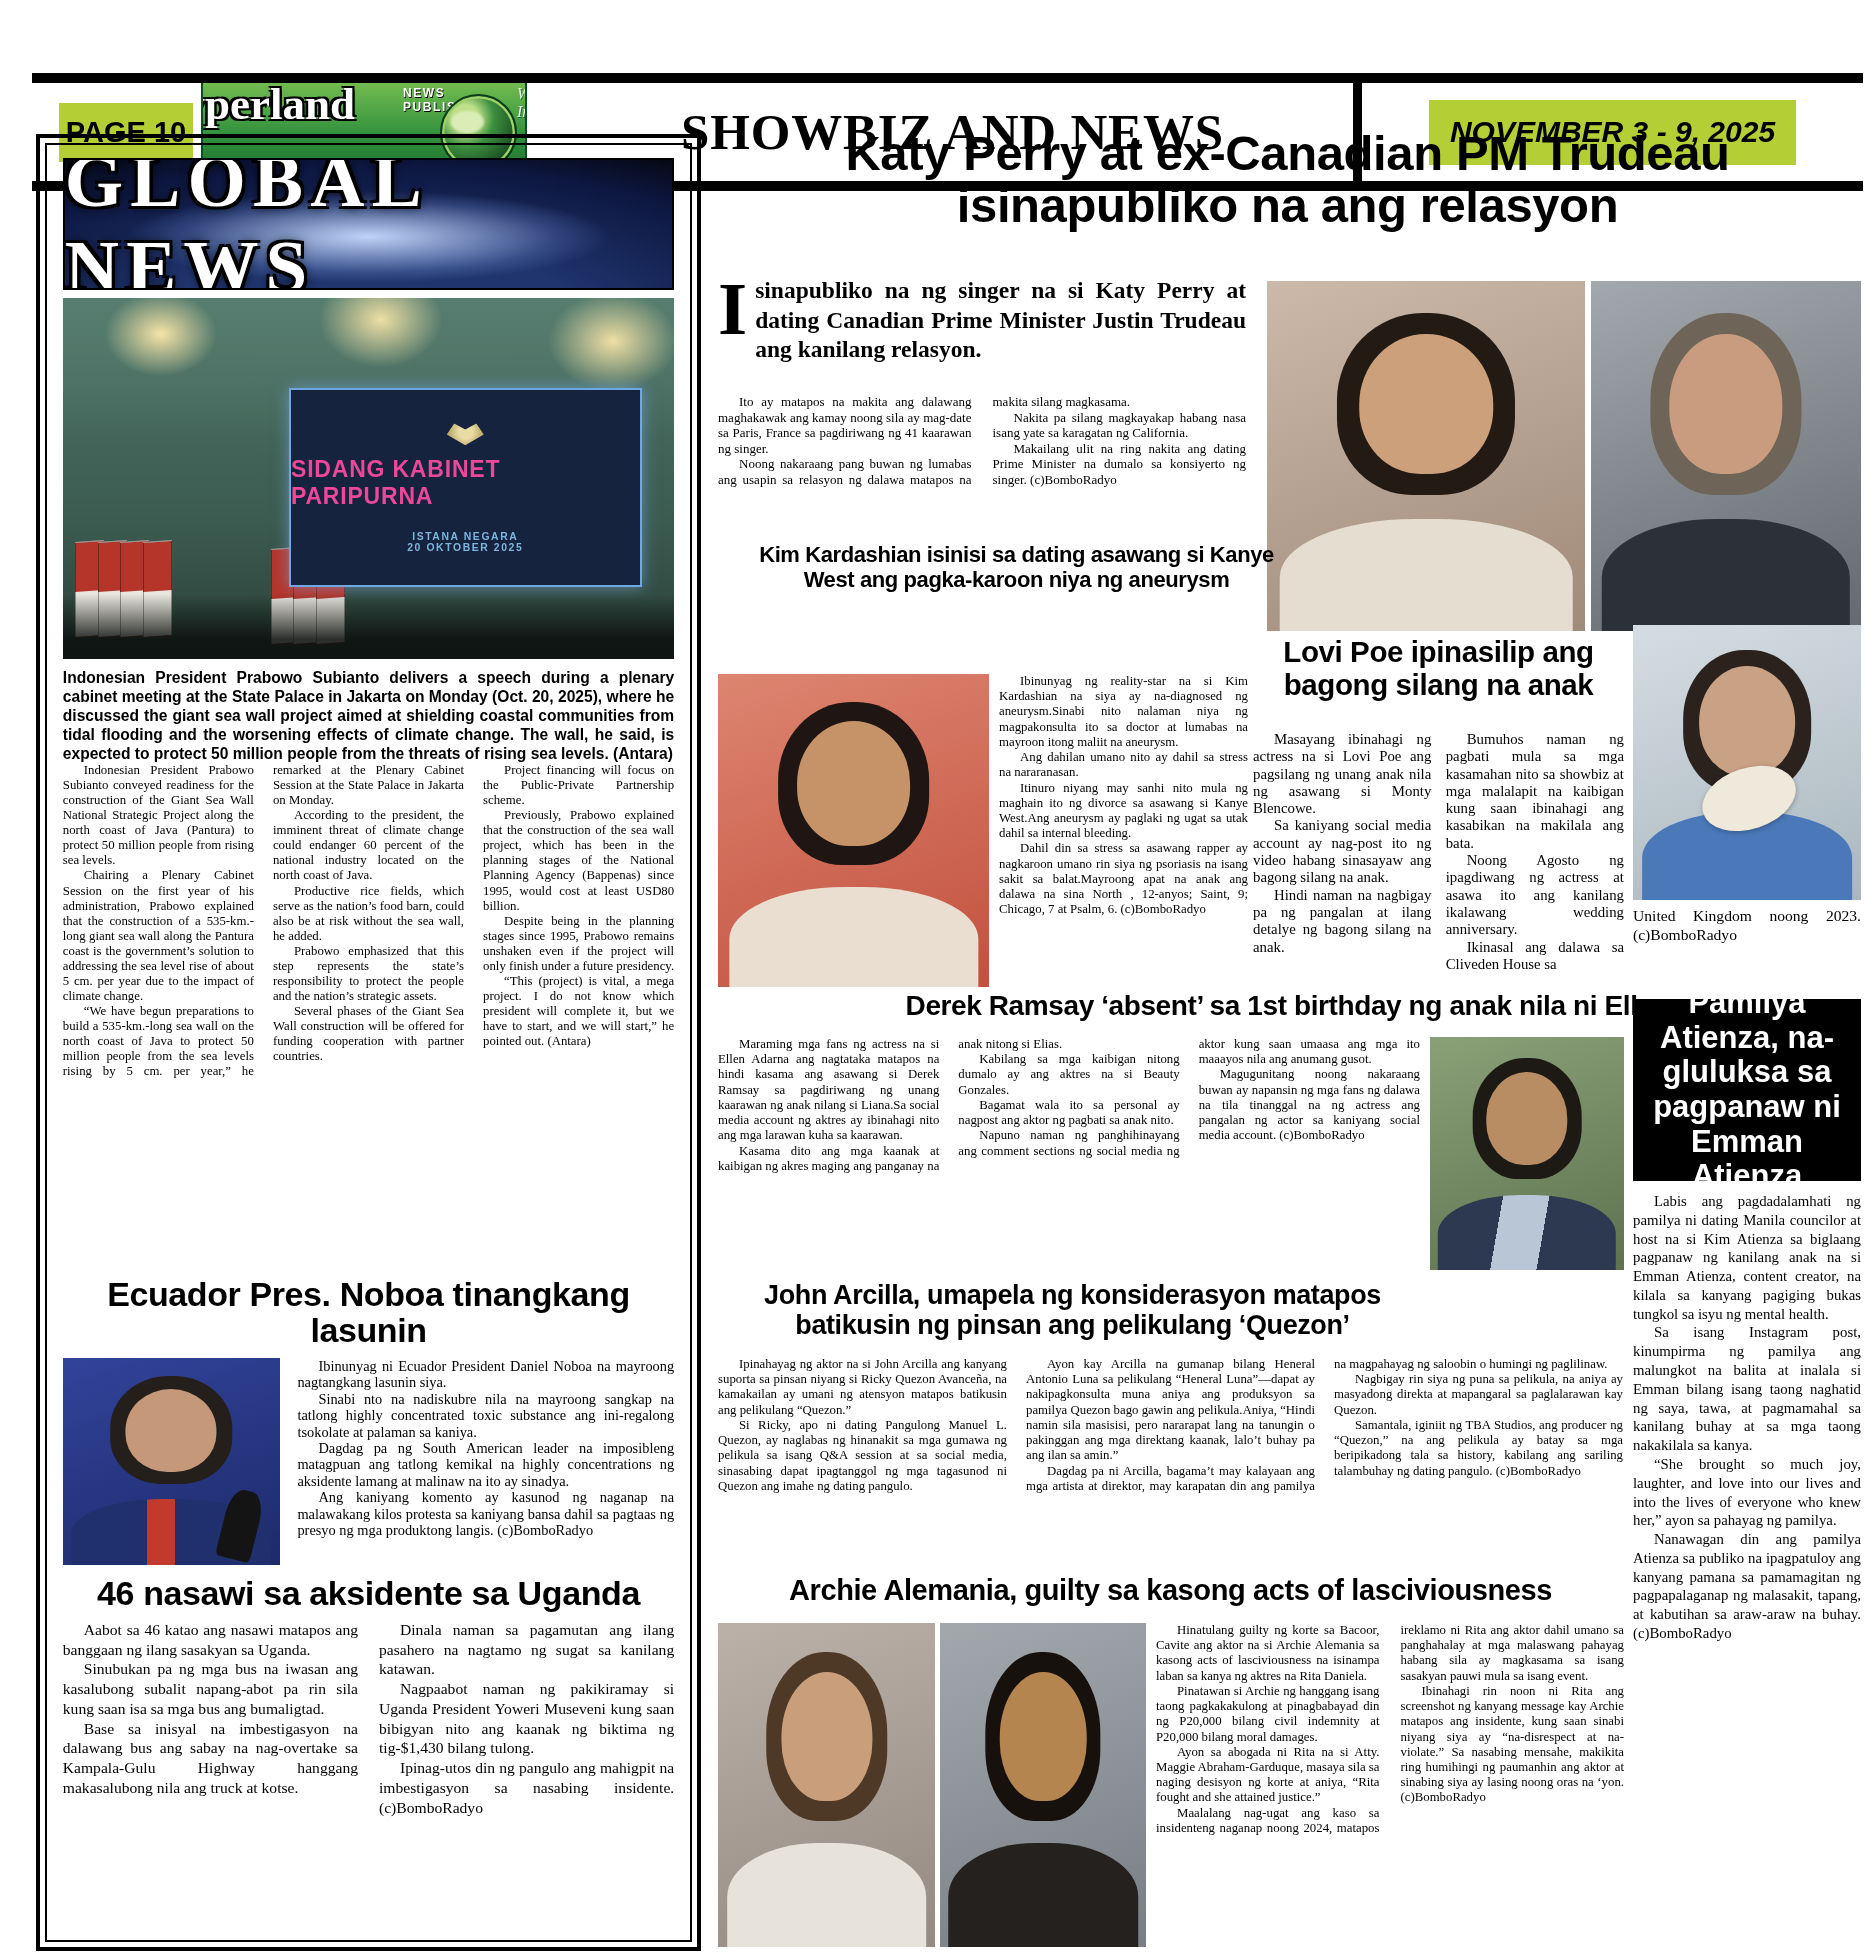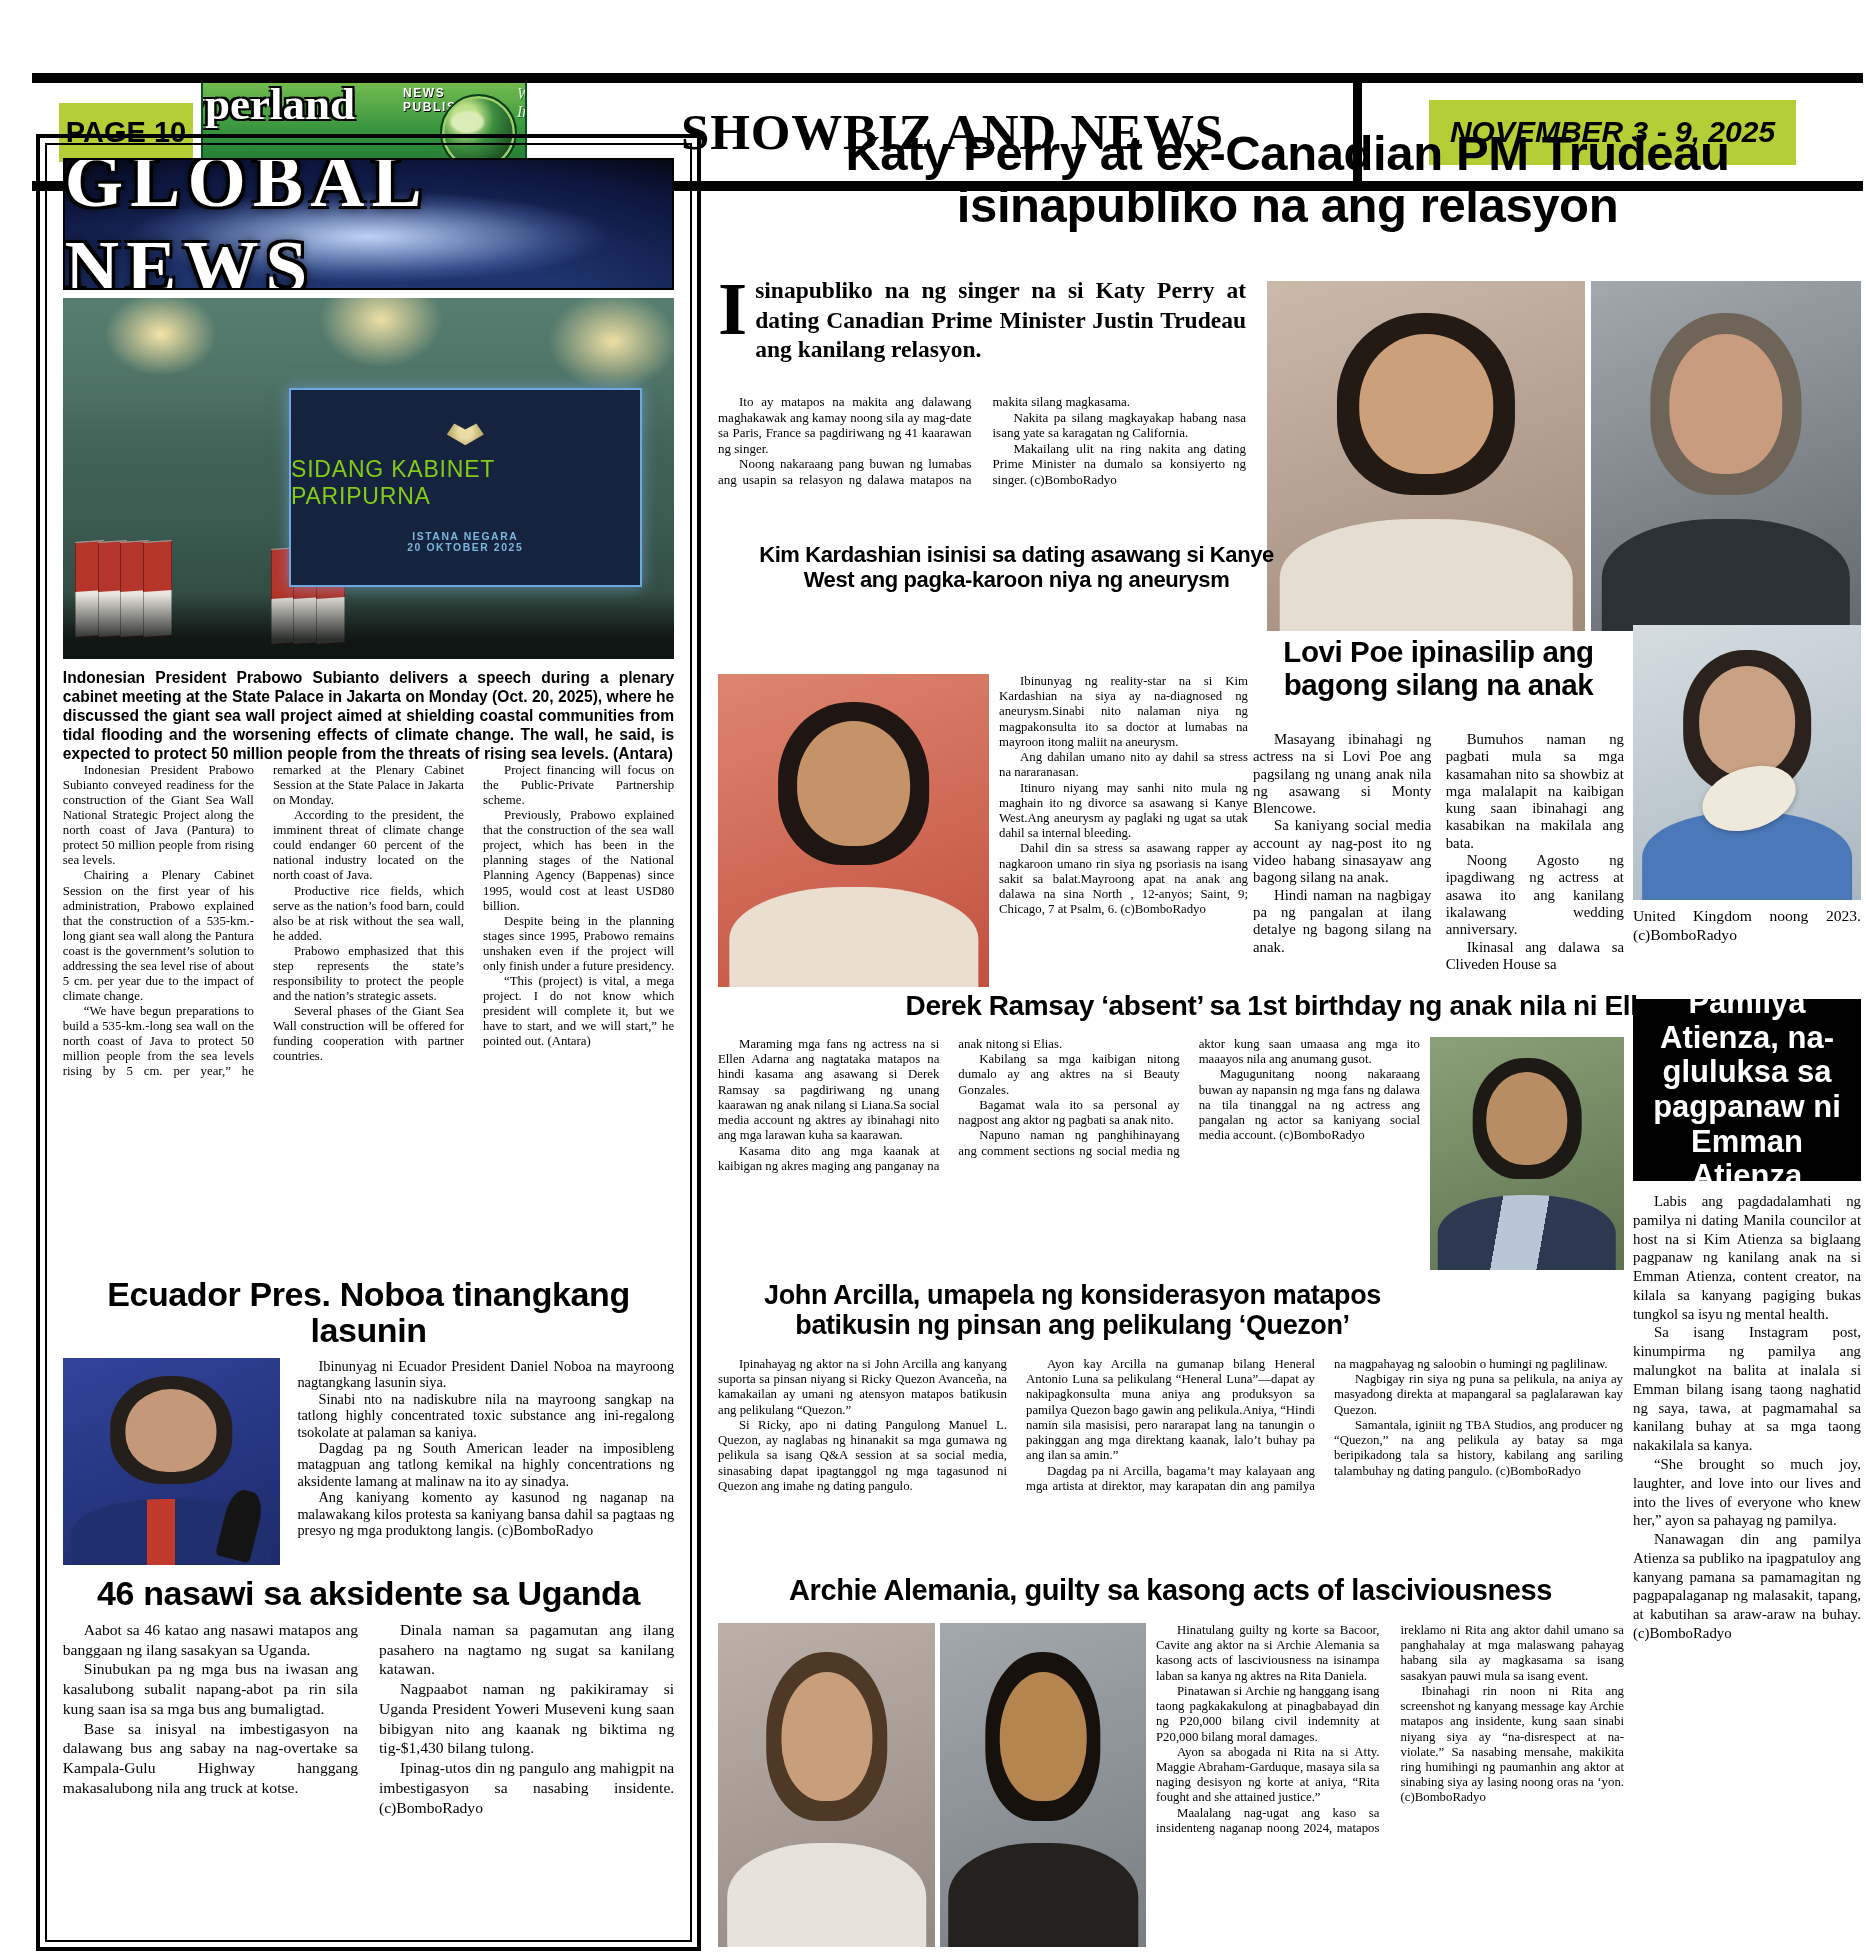--- a/index.html
+++ b/index.html
@@ -48,21 +48,21 @@
        radial-gradient(ellipse 88px 68px at 52% 6%, rgba(255,234,170,.9), rgba(255,234,170,0) 70%),
        radial-gradient(ellipse 92px 70px at 90% 12%, rgba(255,234,170,.9), rgba(255,234,170,0) 70%),
        linear-gradient(#567d6f,#41635703 40%),linear-gradient(#4f7467,#3c5b50 62%,#2b4038);}
   .cabinet-photo::after{content:"";position:absolute;left:0;right:0;bottom:0;height:18%;
        background:linear-gradient(transparent,rgba(10,14,12,.85) 70%);}
   .screen{position:absolute;left:37%;top:25%;width:57%;height:54%;background:#16233f;border:2.4px solid #6fa8e0;
           box-shadow:0 0 14.4px rgba(120,170,230,.6);display:flex;flex-direction:column;align-items:center;justify-content:center;}
   .garuda{width:37px;height:24px;border-radius:50% 50% 40% 40%;
           background:radial-gradient(circle at 50% 45%, #e9dca6 0 30%, #c9b878 60%, #a9985c);
           clip-path:polygon(0 55%,20% 10%,50% 35%,80% 10%,100% 55%,50% 100%);margin-bottom:11.2px;}
-  .screen-title{color:#84cc16;font-family:"Liberation Sans",sans-serif;font-weight:normal;font-size:23px;letter-spacing:0.8px;}
+  .screen-title{color:#ec4899;font-family:"Liberation Sans",sans-serif;font-weight:bold;font-size:23px;letter-spacing:0.8px;}
   .screen-sub{color:#7db6dd;font-family:"Liberation Sans",sans-serif;font-weight:bold;font-size:10.4px;margin-top:21px;letter-spacing:1.6px;}
   .screen-sub2{color:#7db6dd;font-family:"Liberation Sans",sans-serif;font-weight:bold;font-size:10.4px;letter-spacing:1.6px;}
   .flags{position:absolute;bottom:6%;display:flex;}
   .flags.g1{left:2%;}
   .flags.g2{left:34%;bottom:4%;}
   .flag{width:27px;height:94px;margin-right:-6.4px;transform:skewY(-4deg);
         background:linear-gradient(180deg,#b5352b 0 52%,#e9e6df 52% 100%);border:0.8px solid rgba(0,0,0,.35);}
   .caption{font-family:"Liberation Sans",sans-serif;font-weight:bold;font-size:15.6px;line-height:1.22;
            text-align:justify;margin:9.6px 0 0 0;}
   .hl{font-family:"Liberation Sans",sans-serif;font-weight:900;text-align:center;letter-spacing:-0.4px;line-height:1.05;margin:0;}

